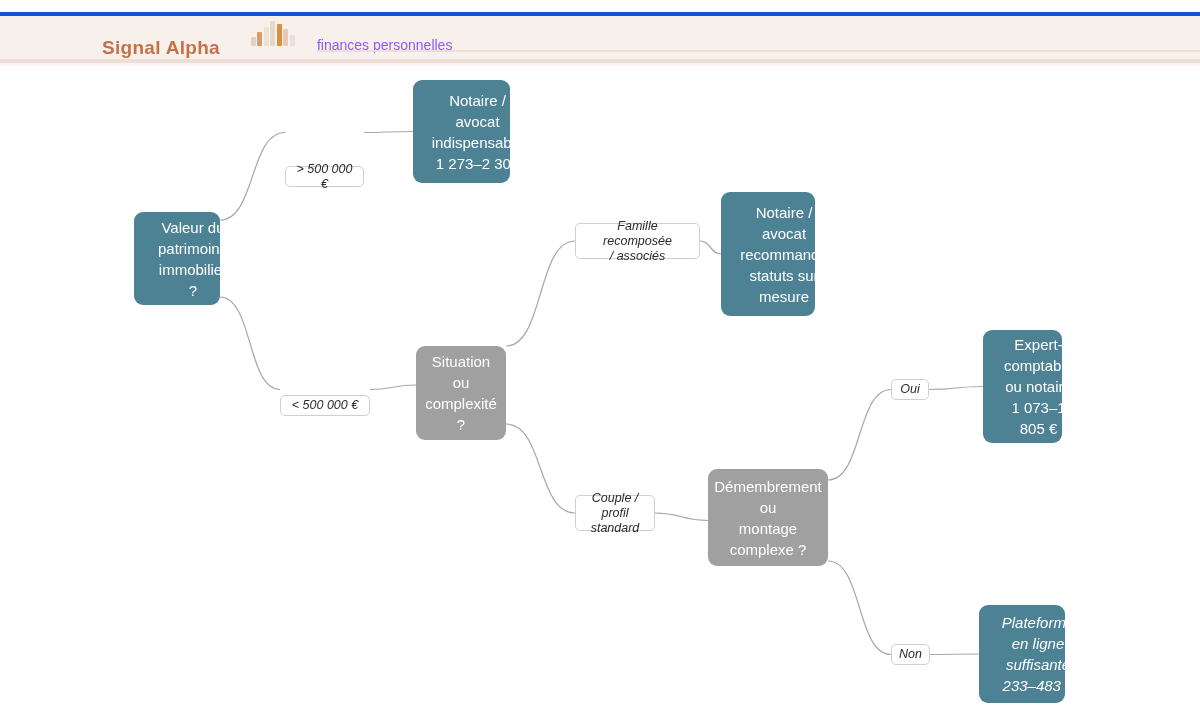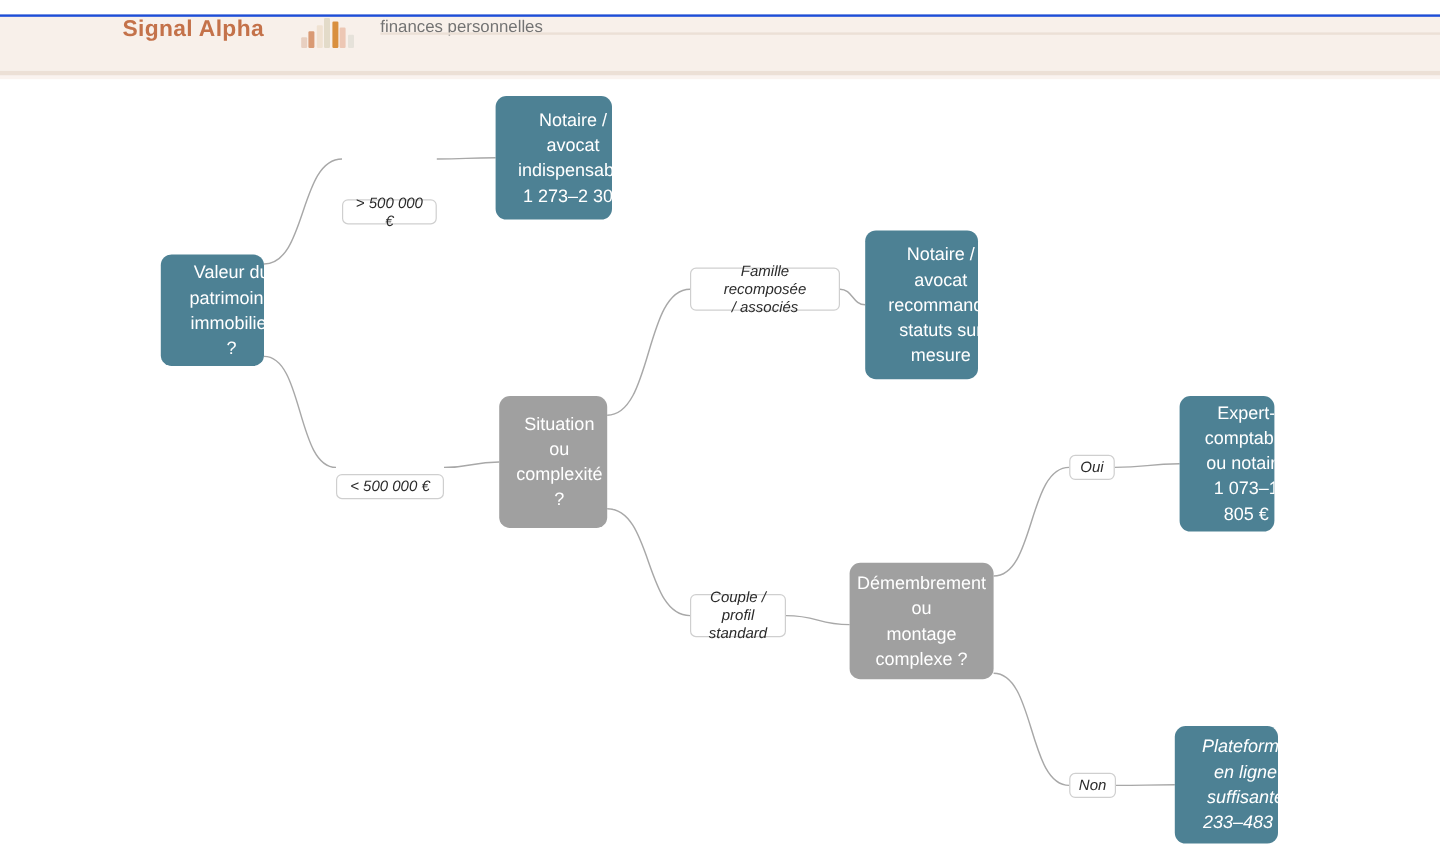--- a/index.html
+++ b/index.html
@@ -9,23 +9,23 @@
     background:#ffffff;
     font-family:"Liberation Sans","DejaVu Sans",sans-serif;
     overflow:hidden;
     position:relative;
   }
 
   
   .header{
     position:absolute;left:0;top:12px;width:1200px;height:47px;
     background:#f8f0ea;
-    border-top:2px solid #1d4ed8;
+    border-top:4px solid #1d4ed8;
     box-sizing:border-box;
-    display:flex;align-items:flex-start;
+    display:flex;align-items:flex-end;
   }
   .header-underline{
     position:absolute;left:0;top:59px;width:1200px;height:4px;
     background:#ece0d6;
   }
   .header-underline2{
     position:absolute;left:0;top:63px;width:1200px;height:3px;
     background:#faf3ef;
   }
   .accent-block{
@@ -42,21 +42,21 @@
     display:flex;align-items:flex-end;justify-content:center;
     width:52px;flex:0 0 52px;padding-bottom:13px;
   }
   .logo-bars{display:flex;align-items:flex-end;gap:1.5px;height:26px;}
   .logo-bars i{display:block;width:5px;border-radius:1px;}
   .subtitle-wrap{
     flex:1;display:flex;flex-direction:column;justify-content:center;
     padding-left:18px;position:relative;
   }
   .subtitle{
-    font-size:14px;color:#737373;white-space:nowrap;
+    font-size:14px;color:#8b5cf6;white-space:nowrap;
     padding-bottom:6px;
   }
   .subtitle-rule{
     position:absolute;left:18px;right:0;bottom:7px;height:2px;background:#ece0d6;
   }
 
   
   .canvas{position:absolute;left:0;top:66px;width:1200px;height:655px;}
   .edges{position:absolute;left:0;top:0;width:1200px;height:655px;}
 
@@ -123,21 +123,21 @@
     </svg>
   <div id="node-layer">
       <div class="node leaf" style="left: 134px; top: 146px; width: 86px; height: 93px;"><span>Valeur du
 patrimoine
 immobilier
 ?</span></div>
       <div class="node leaf" style="left: 413px; top: 14px; width: 97px; height: 103px;"><span>Notaire /
 avocat
 indispensable
 1 273–2 305</span></div>
-      <div class="node decision" style="left: 416px; top: 264px; width: 90px; height: 110px; justify-content: flex-end;"><span>Situation
+      <div class="node decision" style="left: 416px; top: 280px; width: 90px; height: 94px;"><span>Situation
 ou
 complexité
 ?</span></div>
       <div class="node leaf" style="left: 721px; top: 126px; width: 94px; height: 124px;"><span>Notaire /
 avocat
 recommandé
 statuts sur
 mesure</span></div>
       <div class="node decision" style="left: 708px; top: 403px; width: 120px; height: 97px;"><span>Démembrement
 ou

